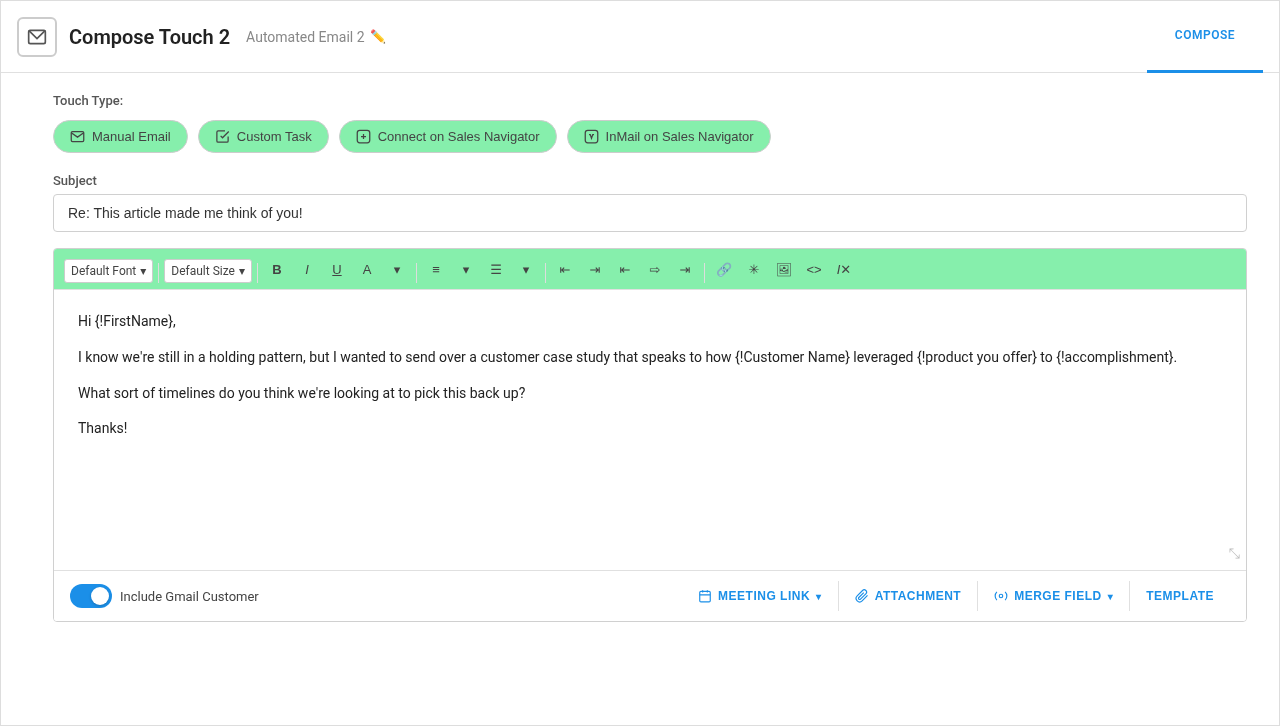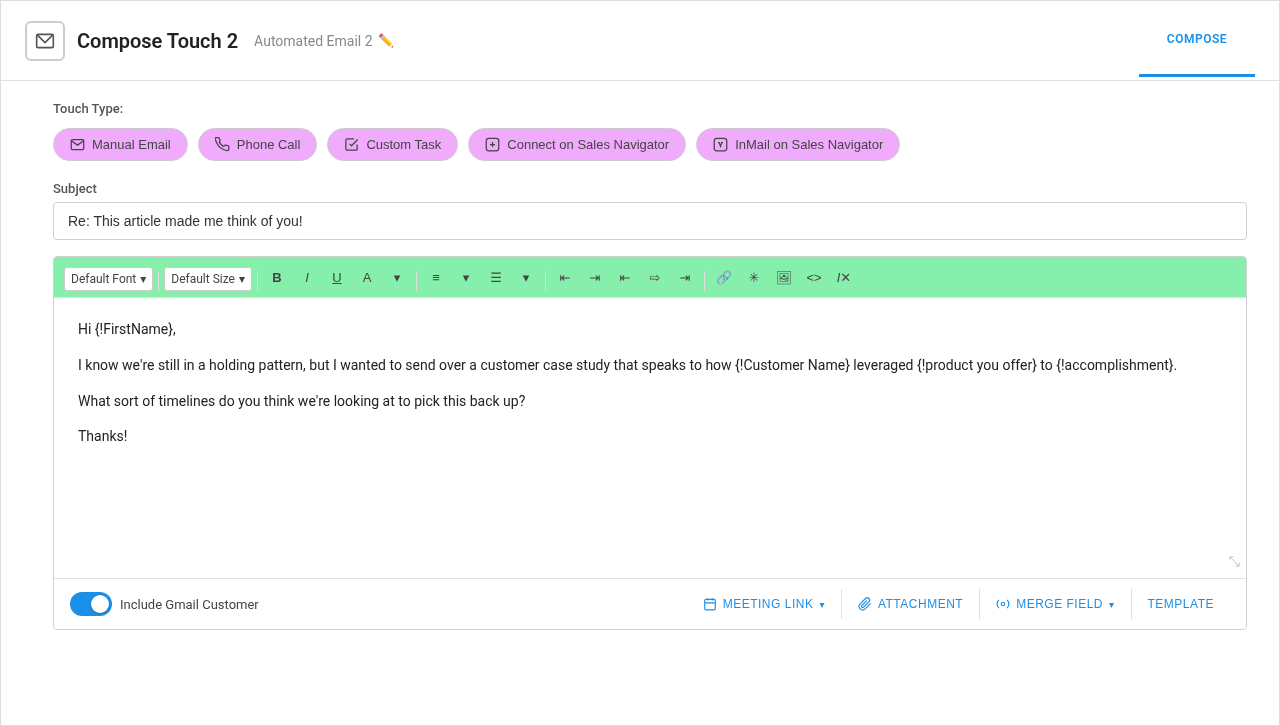--- a/index.html
+++ b/index.html
@@ -1,37 +1,37 @@
 <!DOCTYPE html>
 <html><head>
   <meta charset="utf-8">
   <style>
     * { box-sizing: border-box; margin: 0; padding: 0; }
     body { font-family: -apple-system, BlinkMacSystemFont, 'Segoe UI', Roboto, sans-serif; background: #f5f6fa; color: #333; font-size: 14px; }
 
     .app-container { width: 1280px; height: 726px; background: #fff; border: 1px solid #ddd; display: flex; flex-direction: column; overflow: hidden; }
 
     
-    .header { display: flex; align-items: center; justify-content: space-between; padding: 0 24px; border-bottom: 1px solid #e0e0e0; height: 80px; background: #fff; }
+    .header { display: flex; align-items: center; justify-content: space-between; padding: 0 16px; border-bottom: 1px solid #e0e0e0; height: 72px; background: #fff; }
     .header-left { display: flex; align-items: center; gap: 12px; }
     .header-icon { width: 40px; height: 40px; border: 2px solid #ccc; border-radius: 6px; display: flex; align-items: center; justify-content: center; color: #555; }
     .header-title { font-size: 20px; font-weight: 600; color: #222; }
     .header-subtitle { font-size: 14px; color: #888; display: flex; align-items: center; gap: 6px; margin-left: 4px; }
     .edit-icon { cursor: pointer; color: #aaa; font-size: 13px; }
     .header-nav { display: flex; align-items: center; gap: 0; }
     .nav-tab { padding: 0 28px; height: 72px; display: flex; align-items: center; font-size: 12px; font-weight: 600; letter-spacing: 0.5px; color: #999; cursor: pointer; border-bottom: 3px solid transparent; text-decoration: none; }
     .nav-tab.active { color: #1b8fe8; border-bottom: 3px solid #1b8fe8; }
 
     
     .main-content { padding: 20px 32px; flex: 1; overflow-y: auto; background: #fff; margin-left: 20px; }
 
     
     .section-label { font-size: 13px; color: #555; margin-bottom: 12px; font-weight: 500; }
     .touch-type-row { display: flex; align-items: center; gap: 10px; flex-wrap: wrap; margin-bottom: 20px; }
-    .touch-btn { display: flex; align-items: center; gap: 7px; padding: 8px 16px; border-radius: 24px; border: 1.5px solid #ccc; background: #f0abfc; color: #444; font-size: 13px; cursor: pointer; white-space: nowrap; transition: all 0.15s; }
+    .touch-btn { display: flex; align-items: center; gap: 7px; padding: 8px 16px; border-radius: 24px; border: 1.5px solid #ccc; background: #86efac; color: #444; font-size: 13px; cursor: pointer; white-space: nowrap; transition: all 0.15s; }
     .touch-btn.active { background: #1b8fe8; border-color: #1b8fe8; color: #fff; }
     .touch-btn svg { width: 15px; height: 15px; }
 
     
     .subject-section { margin-bottom: 16px; }
     .subject-label { font-size: 13px; color: #555; margin-bottom: 6px; font-weight: 500; }
     .subject-input { width: 100%; padding: 10px 14px; border: 1.5px solid #d0d0d0; border-radius: 4px; font-size: 14px; color: #333; outline: none; }
 
     
     .editor-container { border: 1.5px solid #d0d0d0; border-radius: 4px; overflow: hidden; }
@@ -44,21 +44,21 @@
     .resize-handle { position: absolute; bottom: 4px; right: 6px; color: #bbb; font-size: 14px; }
 
     
     .editor-footer { display: flex; align-items: center; justify-content: space-between; padding: 10px 16px; border-top: 1px solid #e0e0e0; background: #fff; }
     .footer-left { display: flex; align-items: center; gap: 10px; }
     .toggle-wrapper { display: flex; align-items: center; gap: 8px; }
     .toggle { width: 42px; height: 24px; background: #1b8fe8; border-radius: 12px; position: relative; cursor: pointer; }
     .toggle-knob { width: 18px; height: 18px; background: #fff; border-radius: 50%; position: absolute; top: 3px; left: 21px; transition: left 0.2s; box-shadow: 0 1px 3px rgba(0,0,0,0.2); }
     .toggle-label { font-size: 13px; color: #444; }
     .footer-right { display: flex; align-items: center; gap: 0; }
-    .footer-btn { display: flex; align-items: center; gap: 6px; padding: 8px 16px; color: #1b8fe8; font-size: 12px; font-weight: 400; letter-spacing: 0.5px; cursor: pointer; border-left: 1px solid #e0e0e0; background: transparent; border-top: none; border-right: none; border-bottom: none; text-align: right; }
+    .footer-btn { display: flex; align-items: center; gap: 6px; padding: 8px 16px; color: #1b8fe8; font-size: 12px; font-weight: 700; letter-spacing: 0.5px; cursor: pointer; border-left: 1px solid #e0e0e0; background: transparent; border-top: none; border-right: none; border-bottom: none; text-align: right; }
     .footer-btn:first-child { border-left: none; }
     .footer-btn svg { width: 14px; height: 14px; }
     .chevron-down { font-size: 10px; }
   </style>
 </head>
 <body>
 
 <div class="app-container">
 
   <div class="header">
@@ -87,26 +87,20 @@
 
 
       <button class="touch-btn">
         <svg viewBox="0 0 24 24" fill="none" stroke="currentColor" stroke-width="2">
           <path d="M4 4h16c1.1 0 2 .9 2 2v12c0 1.1-.9 2-2 2H4c-1.1 0-2-.9-2-2V6c0-1.1.9-2 2-2z"></path>
           <polyline points="22,6 12,13 2,6"></polyline>
         </svg>
         <span>Manual Email</span>
       </button>
 
-      <button class="touch-btn">
-        <svg viewBox="0 0 24 24" fill="none" stroke="currentColor" stroke-width="2">
-          <path d="M22 16.92v3a2 2 0 01-2.18 2 19.79 19.79 0 01-8.63-3.07A19.5 19.5 0 013.07 9.81a19.79 19.79 0 01-3.07-8.67A2 2 0 012.18 1h3a2 2 0 012 1.72c.127.96.361 1.903.7 2.81a2 2 0 01-.45 2.11L6.91 8.16a16 16 0 006.93 6.93l1.52-1.52a2 2 0 012.11-.45c.907.339 1.85.573 2.81.7A2 2 0 0122 16.92z"></path>
-        </svg>
-        <span>Phone Call</span>
-      </button>
 
       <button class="touch-btn">
         <svg viewBox="0 0 24 24" fill="none" stroke="currentColor" stroke-width="2">
           <path d="M9 11l3 3L22 4"></path>
           <path d="M21 12v7a2 2 0 01-2 2H5a2 2 0 01-2-2V5a2 2 0 012-2h11"></path>
         </svg>
         <span>Custom Task</span>
       </button>
 
       <button class="touch-btn">

